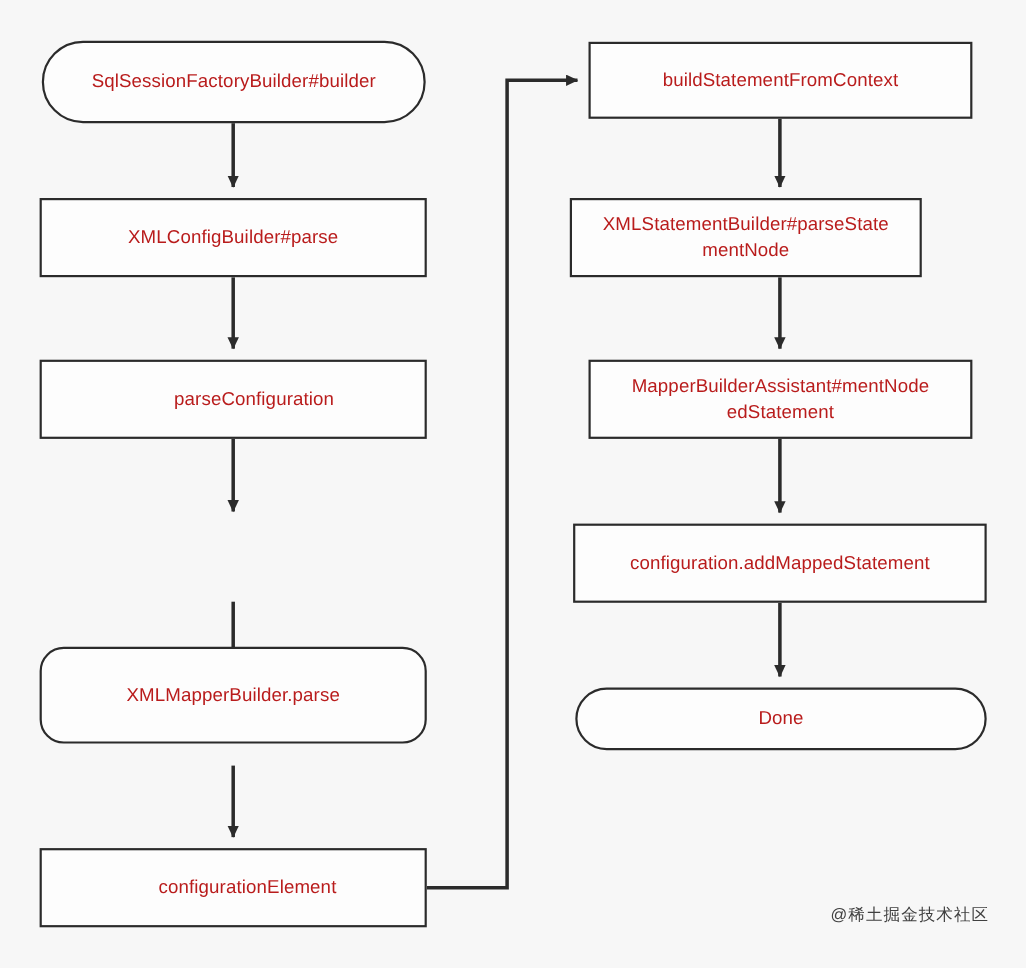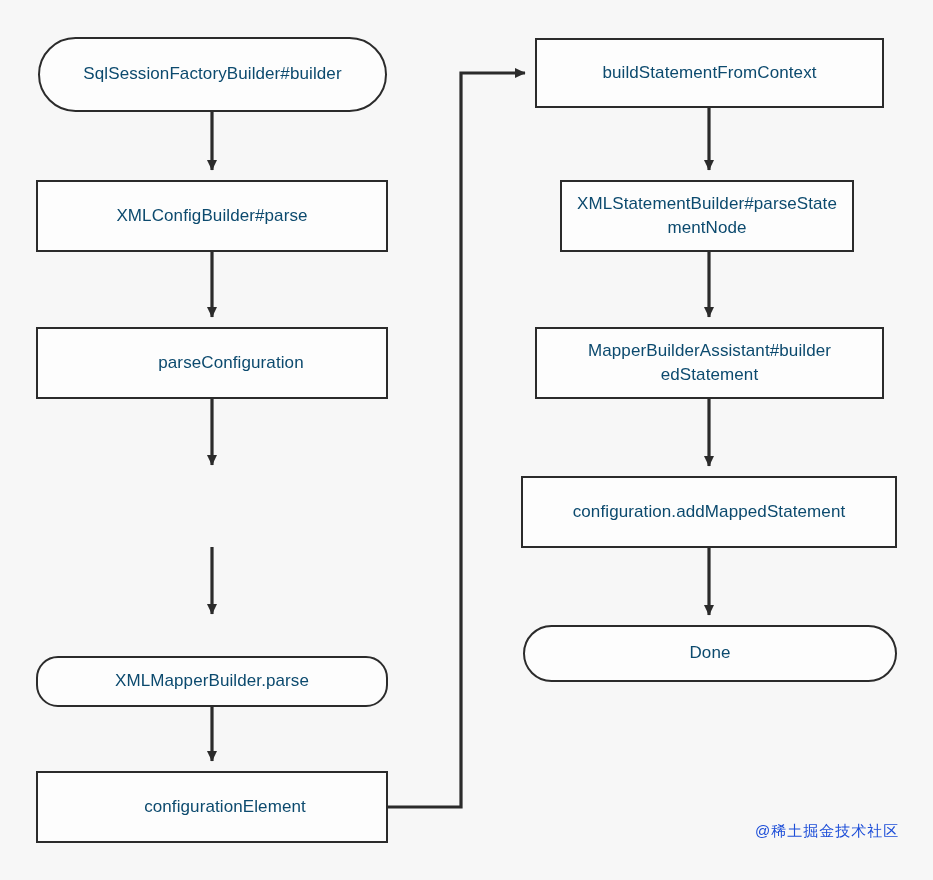--- a/index.html
+++ b/index.html
@@ -32,37 +32,37 @@
   }
   .node {
     position: absolute;
     box-sizing: border-box;
     background: #fdfdfd;
     border: 2.5px solid #2b2b2b;
     display: flex;
     align-items: center;
     justify-content: center;
     text-align: center;
-    color: #0c4a6e;
+    color: #b91c1c;
     font-size: 17px;
     line-height: 1.42;
     letter-spacing: 0.1px;
     padding: 2px 10px;
   }
   .node.rounded {
     border-radius: 38px;
   }
   .node-label {
     display: block;
     white-space: pre-line;
     word-break: break-all;
   }
   .watermark {
     position: absolute;
-    color: #1d4ed8;
+    color: #404040;
     font-size: 15px;
     letter-spacing: 1px;
     white-space: nowrap;
     user-select: none;
   }
 </style>
 </head>
 <body>
 
 <div id="flow-root">
@@ -107,39 +107,39 @@
 
   <div class="node" style="left:36px; top:180px; width:352px; height:72px;text-align:center;">
     <span class="node-label">XMLConfigBuilder#parse</span>
   </div>
 
   <div class="node" style="left:36px; top:327px; width:352px; height:72px;padding-left:48px;">
     <span class="node-label">parseConfiguration</span>
   </div>
 
 
-  <div class="node" style="left:36px; top:656px; width:352px; height:51px;border-radius:22px;">
+  <div class="node" style="left:36px; top:588px; width:352px; height:88px;border-radius:22px;">
     <span class="node-label">XMLMapperBuilder.parse</span>
   </div>
 
   <div class="node" style="left:36px; top:771px; width:352px; height:72px;padding-left:36px;">
     <span class="node-label">configurationElement</span>
   </div>
 
   <div class="node" style="left:535px; top:38px; width:349px; height:70px;">
     <span class="node-label">buildStatementFromContext</span>
   </div>
 
-  <div class="node" style="left:560px; top:180px; width:294px; height:72px;">
+  <div class="node" style="left:518px; top:180px; width:320px; height:72px;">
     <span class="node-label">XMLStatementBuilder#parseState
 mentNode</span>
   </div>
 
   <div class="node" style="left:535px; top:327px; width:349px; height:72px;">
-    <span class="node-label">MapperBuilderAssistant#builder
+    <span class="node-label">MapperBuilderAssistant#mentNode
 edStatement</span>
   </div>
 
   <div class="node" style="left:521px; top:476px; width:376px; height:72px;">
     <span class="node-label">configuration.addMappedStatement</span>
   </div>
 
   <div class="node rounded" style="left:523px; top:625px; width:374px; height:57px;">
     <span class="node-label">Done</span>
   </div>

